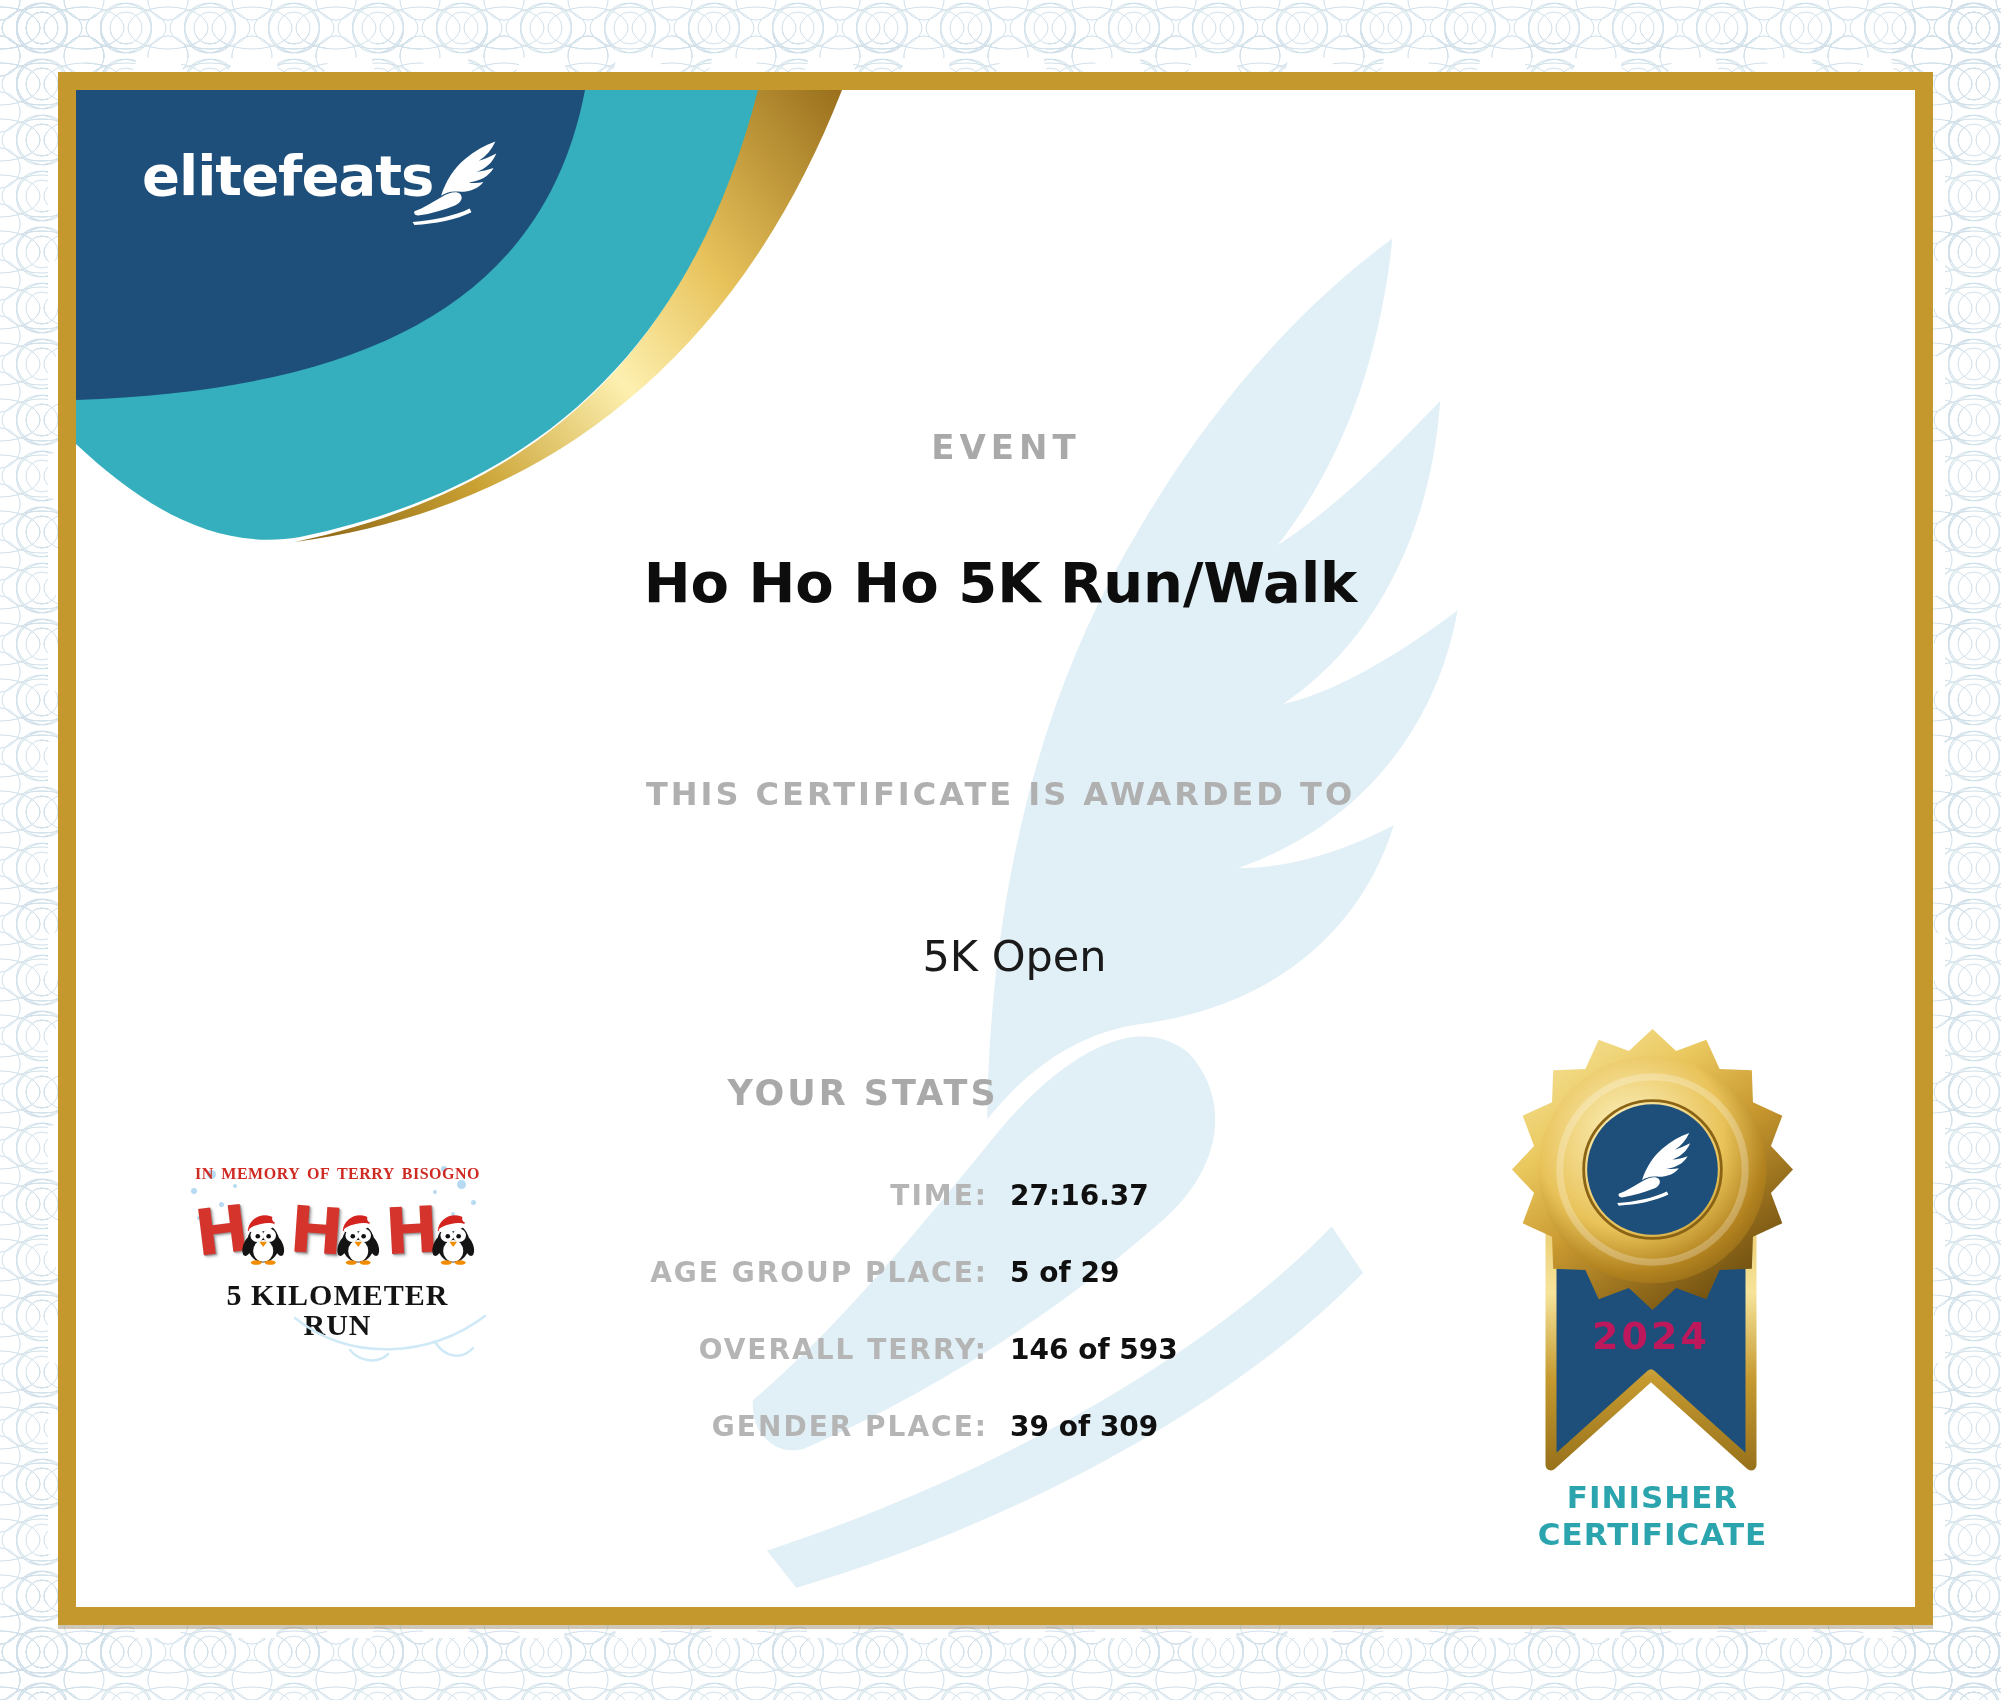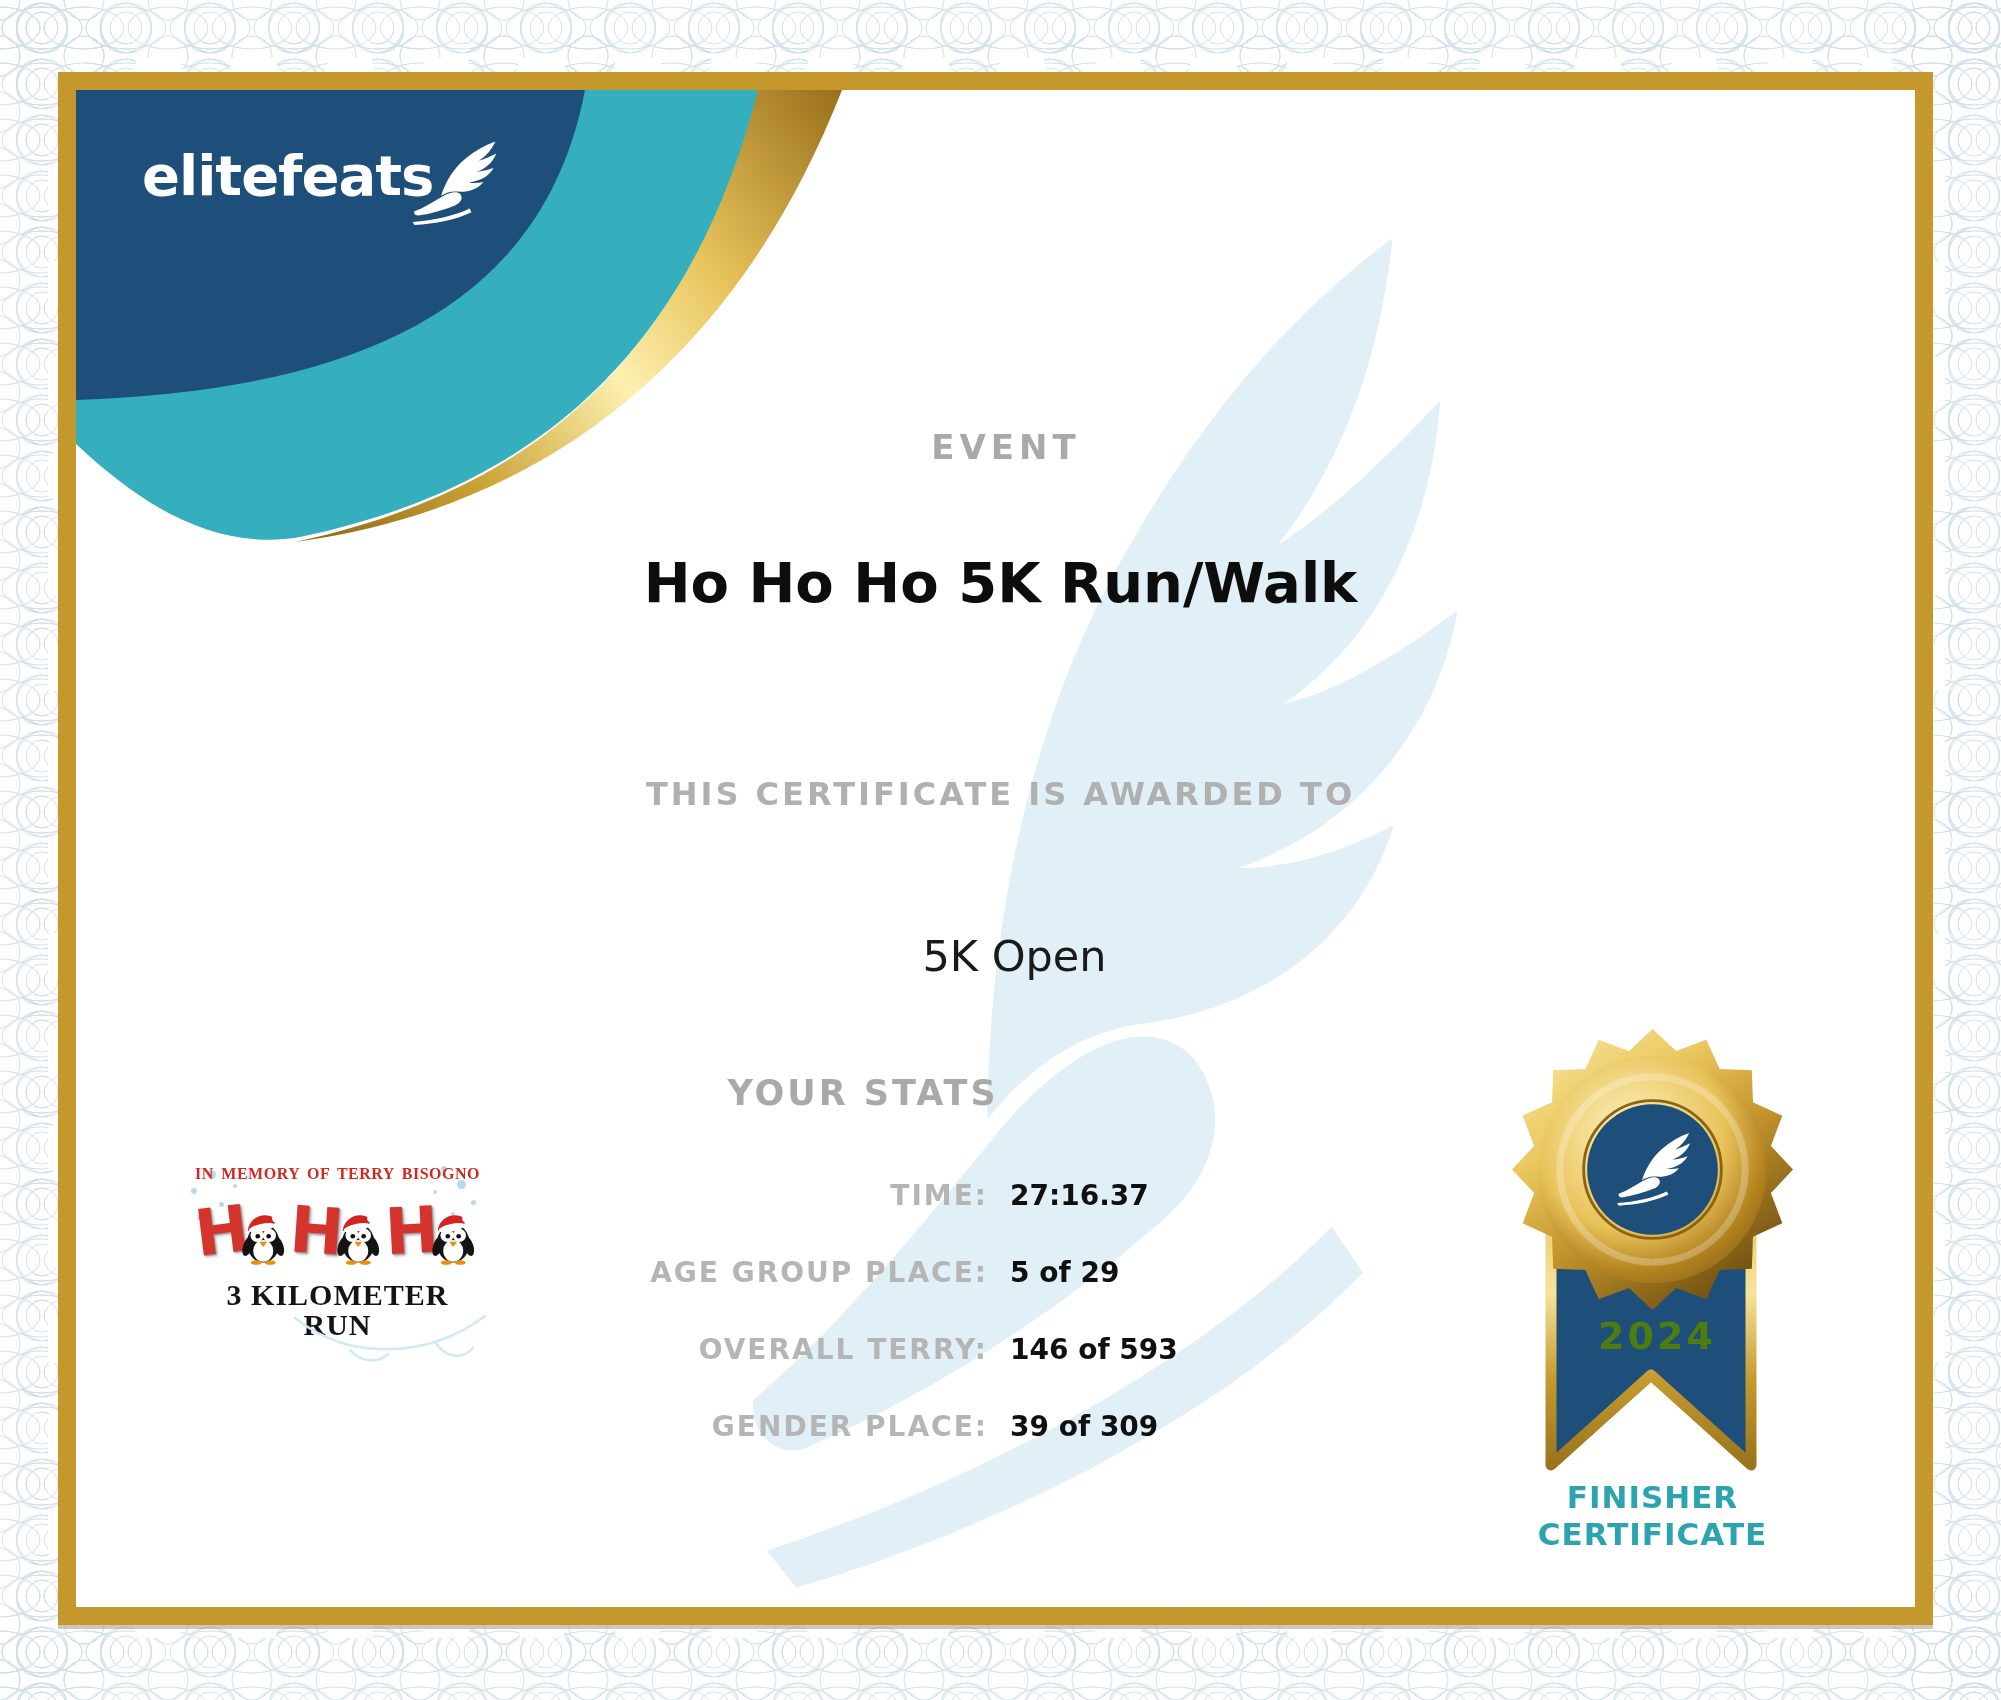--- a/index.html
+++ b/index.html
@@ -43,22 +43,22 @@
   .penguin{width:52px;height:62px;margin-left:-9px;margin-right:4px;transform:translateY(6px);}
   .race-sub{position:absolute;left:0;top:122px;width:100%;text-align:center;
             font-family:"Liberation Serif","DejaVu Serif",serif;font-size:30px;font-weight:bold;
             color:#141414;letter-spacing:1px;line-height:1;}
   .dot{position:absolute;border-radius:50%;background:#a9d3ee;opacity:.85;}
   .swirl{position:absolute;left:95px;top:152px;width:200px;height:62px;}
   
   .medal{position:absolute;left:1512px;top:1029px;width:281px;height:530px;}
   .ribbon-svg{position:absolute;left:28px;top:148px;width:222px;height:302px;}
   .star-svg{position:absolute;left:0;top:0;width:281px;height:281px;}
-  .medal-year{position:absolute;left:34px;top:288px;width:222px;text-align:center;font-size:38px;
-              font-weight:bold;color:#4d7c0f;letter-spacing:3px;line-height:1;}
+  .medal-year{position:absolute;left:28px;top:288px;width:222px;text-align:center;font-size:38px;
+              font-weight:bold;color:#be185d;letter-spacing:3px;line-height:1;}
   .finisher{position:absolute;left:-10px;top:450px;width:301px;text-align:center;font-size:31px;
             font-weight:bold;color:#2ba4ae;letter-spacing:1px;line-height:1.18;}
 </style>
 </head>
 <body>
 
 <div class="page">
 
   <svg id="border-svg" width="2001" height="1700" viewBox="0 0 2001 1700">
     <defs>
@@ -283,21 +283,21 @@
           <circle cx="23" cy="35" r="3" fill="#111"></circle>
             <circle cx="37" cy="35" r="3" fill="#111"></circle>
           <polygon points="25,42 35,42 30,49" fill="#f28c00"></polygon>
           <ellipse cx="21" cy="69" rx="7" ry="3" fill="#f28c00"></ellipse>
           <ellipse cx="39" cy="69" rx="7" ry="3" fill="#f28c00"></ellipse>
           <path d="M10,28 C12,10 32,2 47,13 L42,24 C34,16 22,18 16,30 Z" fill="#d42420"></path>
           <ellipse cx="28" cy="24" rx="17" ry="5" fill="#fff" transform="rotate(-12 28 24)"></ellipse>
           <circle cx="47" cy="12" r="5.5" fill="#fff"></circle>
         </svg>
       </div>
-      <div class="race-sub">3 KILOMETER RUN</div>
+      <div class="race-sub">5 KILOMETER RUN</div>
       <svg class="swirl" viewBox="0 0 200 62">
         <g fill="none" stroke="#cfe9f6" stroke-width="2.5" stroke-linecap="round">
           <path d="M5,8 C60,52 140,48 195,6"></path>
           <path d="M145,32 C155,48 172,50 183,38"></path>
           <path d="M60,40 C70,52 88,54 98,44"></path>
         </g>
       </svg>
     </div>
 
     <div class="medal">

